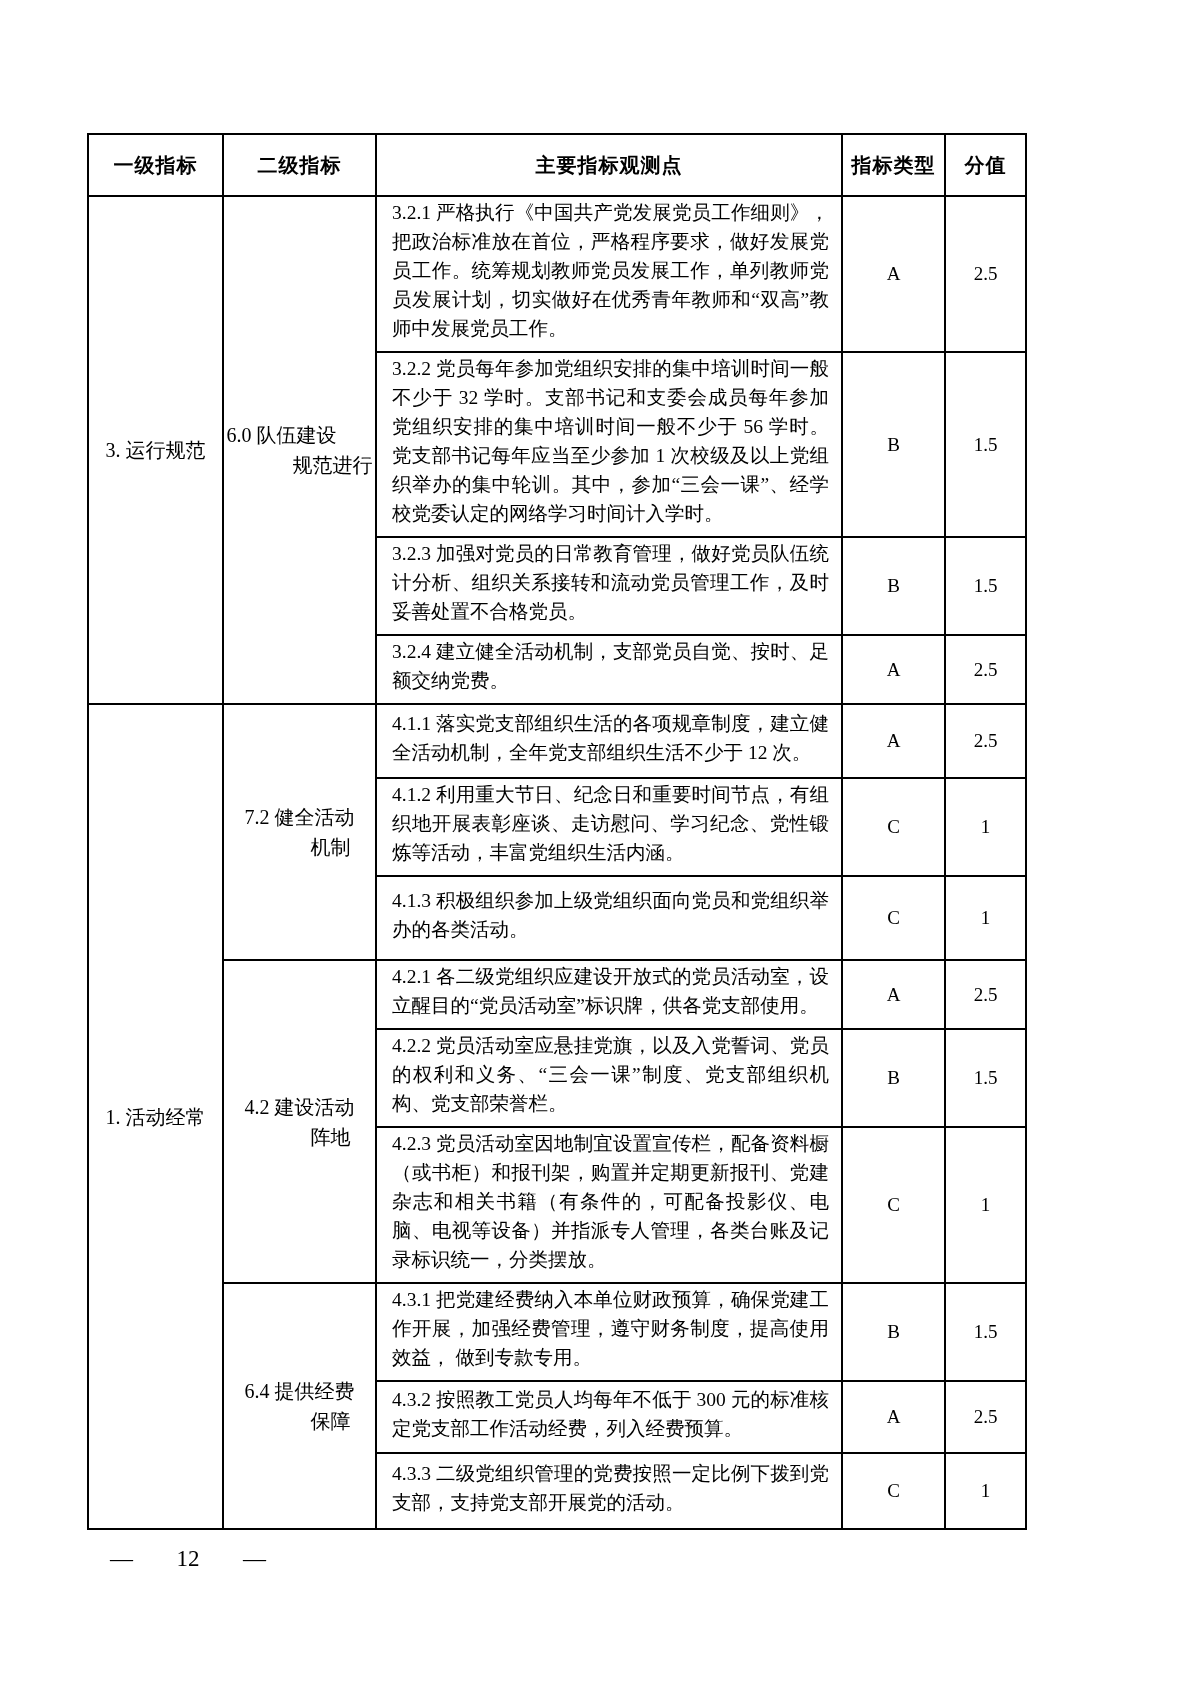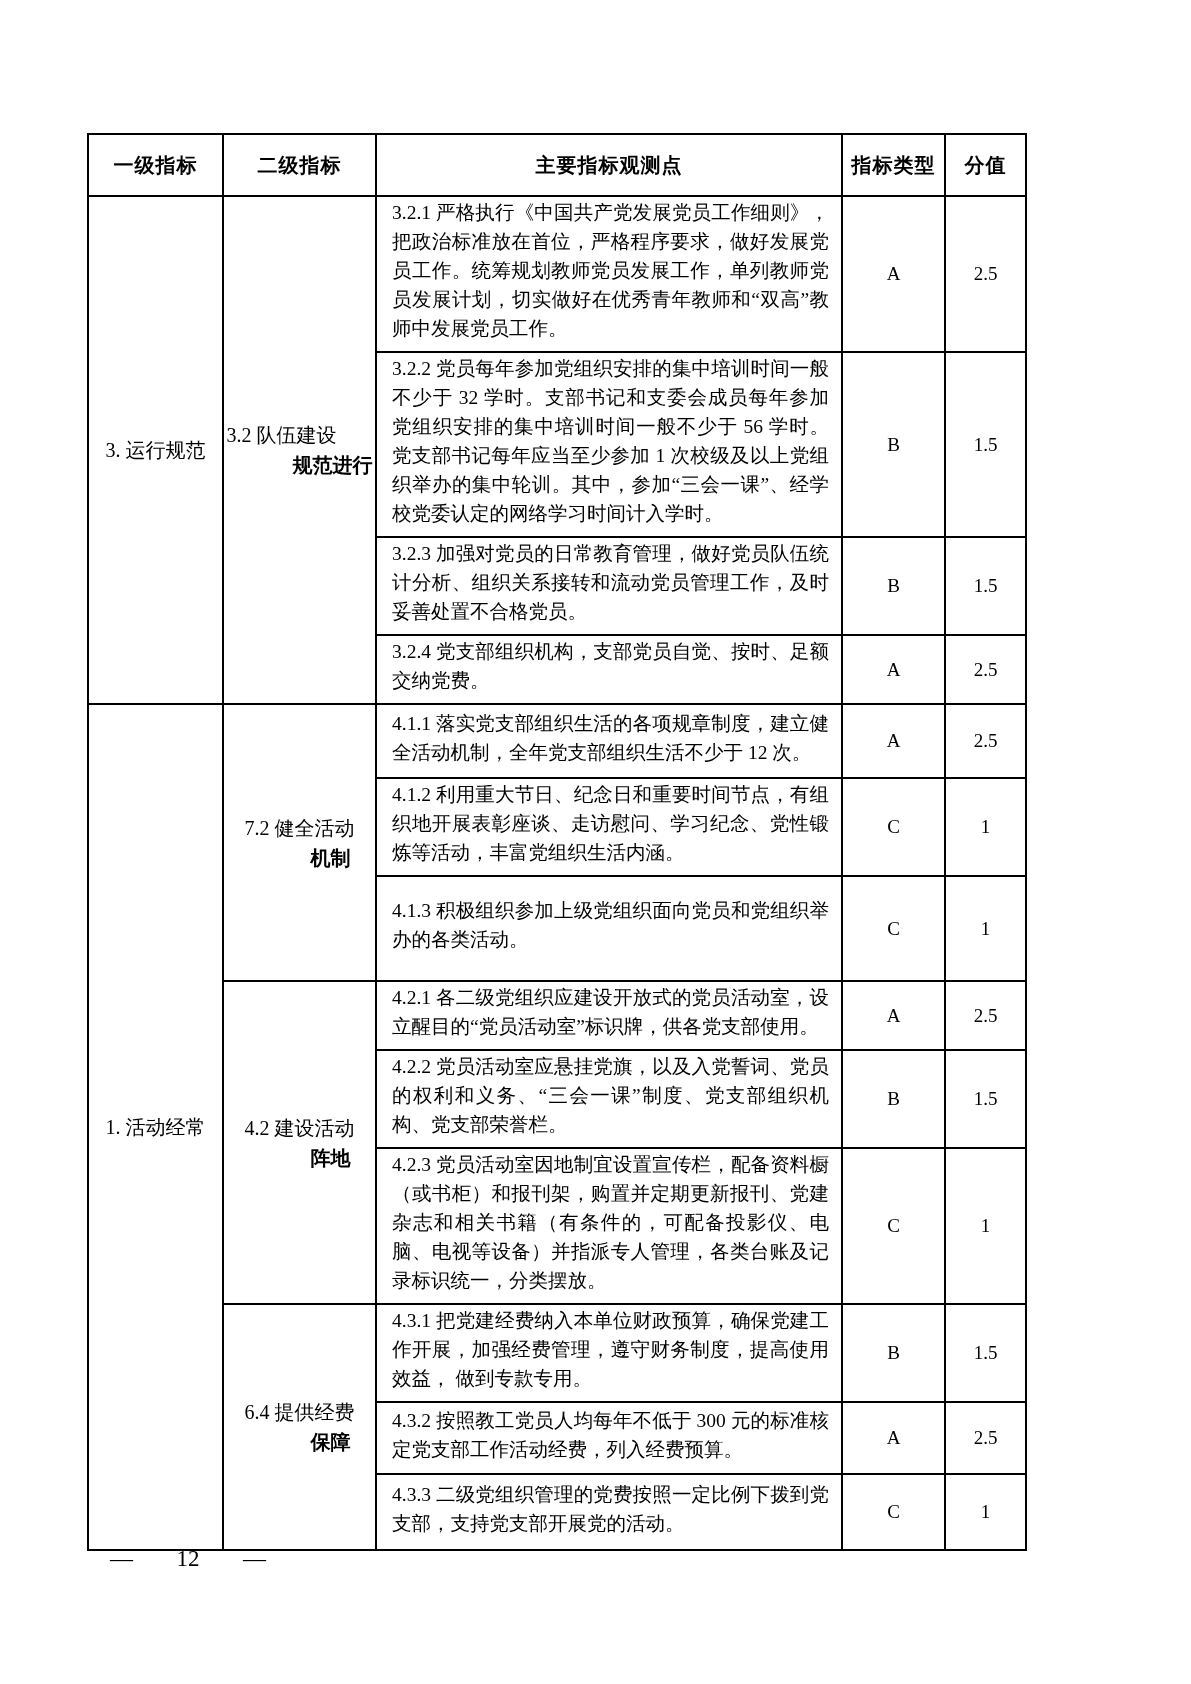--- a/index.html
+++ b/index.html
@@ -42,21 +42,21 @@
     font-size: 19.5px;
     line-height: 29px;
     text-align: justify;
     padding: 1px 12px 8px 15px;
   }
   td.type-cell, td.score-cell {
     text-align: center;
     font-size: 19px;
   }
   .sec-label { display: inline-block; text-align: left; }
-  .sec-line2 { padding-left: 66px; font-weight: bold; }
+  .sec-line2 { padding-left: 66px; }
 
   .page-footer {
     position: absolute;
     left: 110px;
     top: 1503px;
     font-size: 23px;
     line-height: 40px;
     word-spacing: 16px;
     white-space: pre;
     margin-top: 36px;
@@ -83,40 +83,40 @@
         <th class="hdr">指标类型</th>
         <th class="hdr">分值</th>
       </tr>
     </thead>
     <tbody>
 
       <tr style="height:129px">
         <td class="primary-cell" rowspan="4">3. 运行规范</td>
         <td class="secondary-cell" rowspan="4">
           <div class="sec-label">
-            <div>3.2 队伍建设</div>
+            <div>6.0 队伍建设</div>
             <div class="sec-line2">规范进行</div>
           </div>
         </td>
         <td class="obs-cell">3.2.1 严格执行《中国共产党发展党员工作细则》，把政治标准放在首位，严格程序要求，做好发展党员工作。统筹规划教师党员发展工作，单列教师党员发展计划，切实做好在优秀青年教师和“双高”教师中发展党员工作。</td>
         <td class="type-cell">A</td>
         <td class="score-cell">2.5</td>
       </tr>
       <tr style="height:183px">
         <td class="obs-cell">3.2.2 党员每年参加党组织安排的集中培训时间一般不少于 32 学时。支部书记和支委会成员每年参加党组织安排的集中培训时间一般不少于 56 学时。党支部书记每年应当至少参加 1 次校级及以上党组织举办的集中轮训。其中，参加“三会一课”、经学校党委认定的网络学习时间计入学时。</td>
         <td class="type-cell">B</td>
         <td class="score-cell">1.5</td>
       </tr>
       <tr style="height:94px">
         <td class="obs-cell">3.2.3 加强对党员的日常教育管理，做好党员队伍统计分析、组织关系接转和流动党员管理工作，及时妥善处置不合格党员。</td>
         <td class="type-cell">B</td>
         <td class="score-cell">1.5</td>
       </tr>
       <tr style="height:66px">
-        <td class="obs-cell">3.2.4 党支部组织机构，支部党员自觉、按时、足额交纳党费。</td>
+        <td class="obs-cell">3.2.4 建立健全活动机制，支部党员自觉、按时、足额交纳党费。</td>
         <td class="type-cell">A</td>
         <td class="score-cell">2.5</td>
       </tr>
 
       <tr style="height:74px">
         <td class="primary-cell" rowspan="9">1. 活动经常</td>
         <td class="secondary-cell" rowspan="3">
           <div class="sec-label">
             <div>7.2 健全活动</div>
             <div class="sec-line2">机制</div>
@@ -124,21 +124,21 @@
         </td>
         <td class="obs-cell">4.1.1 落实党支部组织生活的各项规章制度，建立健全活动机制，全年党支部组织生活不少于 12 次。</td>
         <td class="type-cell">A</td>
         <td class="score-cell">2.5</td>
       </tr>
       <tr style="height:96px">
         <td class="obs-cell">4.1.2 利用重大节日、纪念日和重要时间节点，有组织地开展表彰座谈、走访慰问、学习纪念、党性锻炼等活动，丰富党组织生活内涵。</td>
         <td class="type-cell">C</td>
         <td class="score-cell">1</td>
       </tr>
-      <tr style="height:105px">
+      <tr style="height:84px">
         <td class="obs-cell">4.1.3 积极组织参加上级党组织面向党员和党组织举办的各类活动。</td>
         <td class="type-cell">C</td>
         <td class="score-cell">1</td>
       </tr>
       <tr style="height:68px">
         <td class="secondary-cell" rowspan="3">
           <div class="sec-label">
             <div>4.2 建设活动</div>
             <div class="sec-line2">阵地</div>
           </div>

